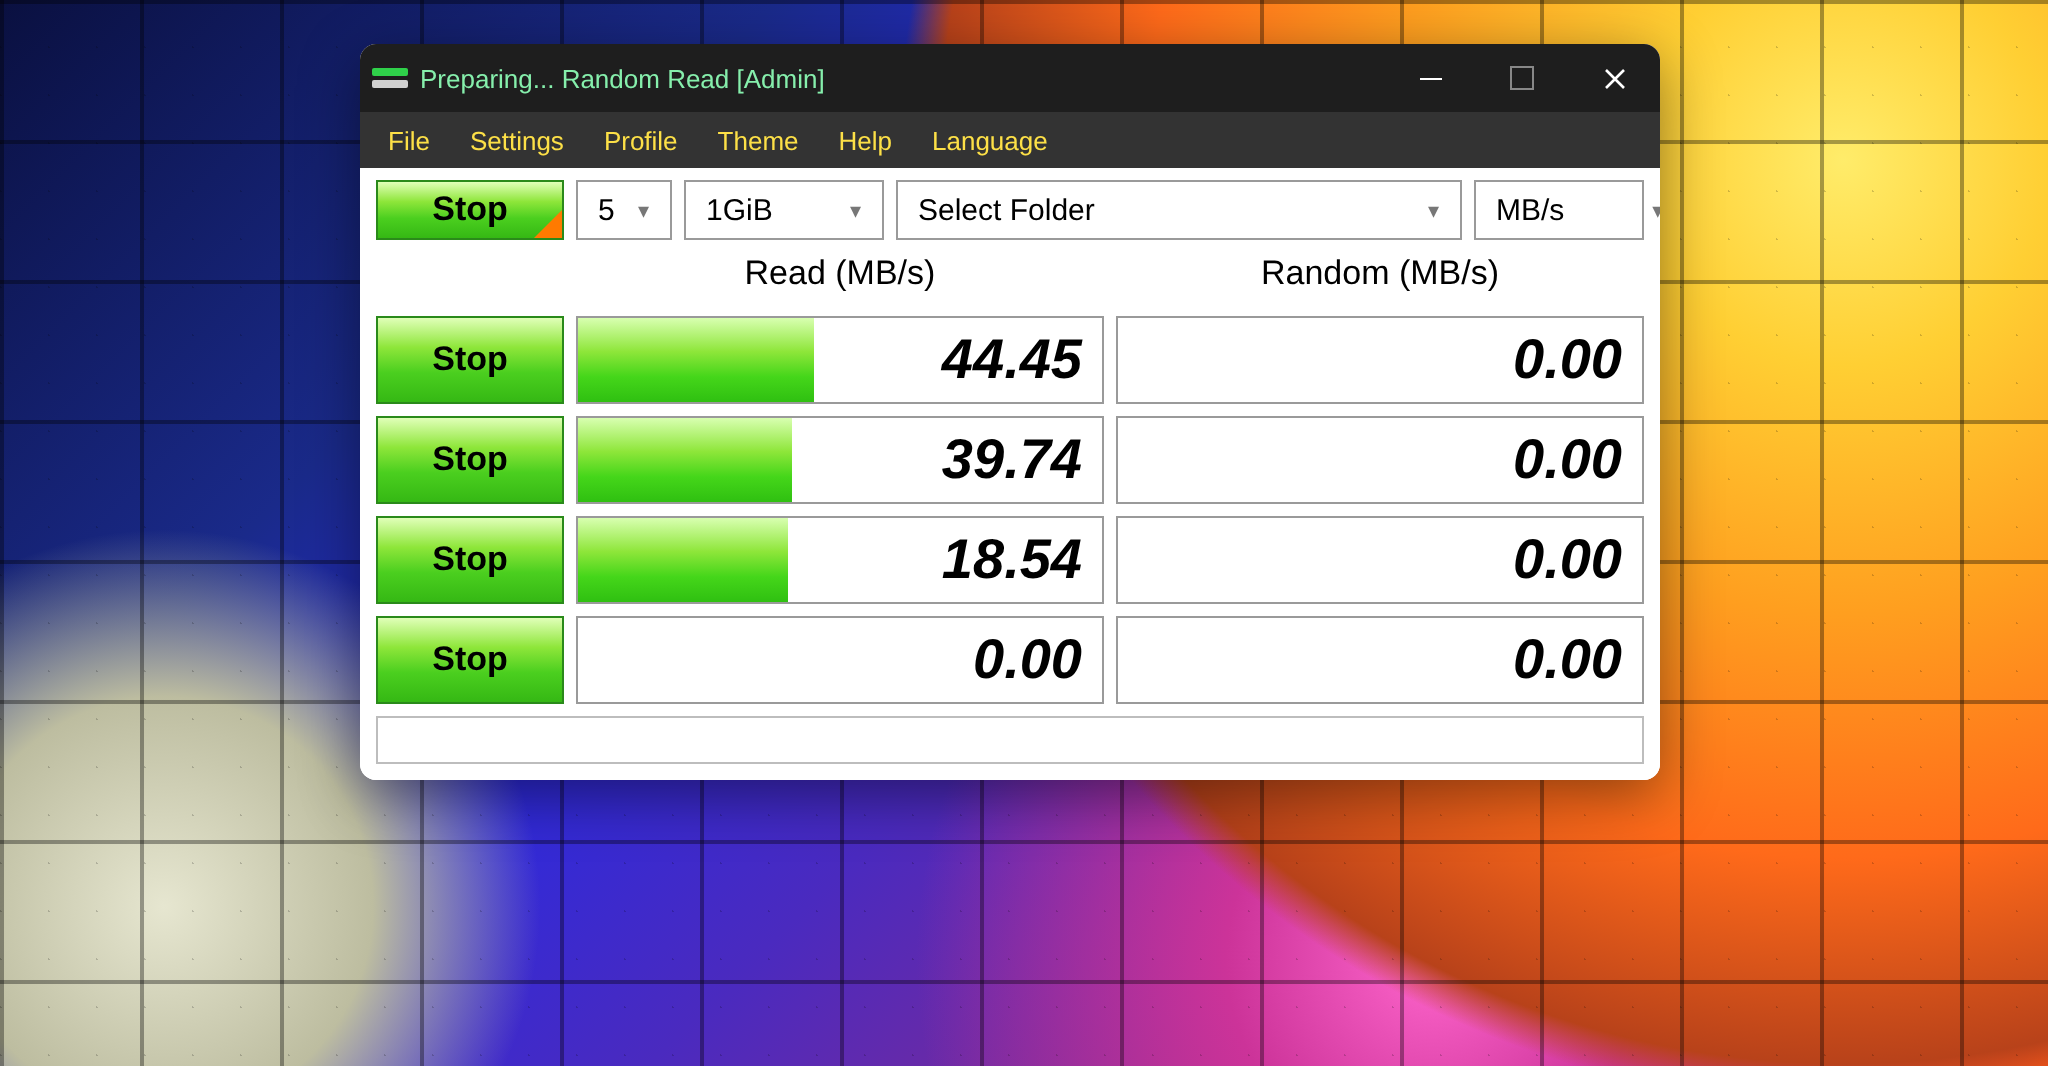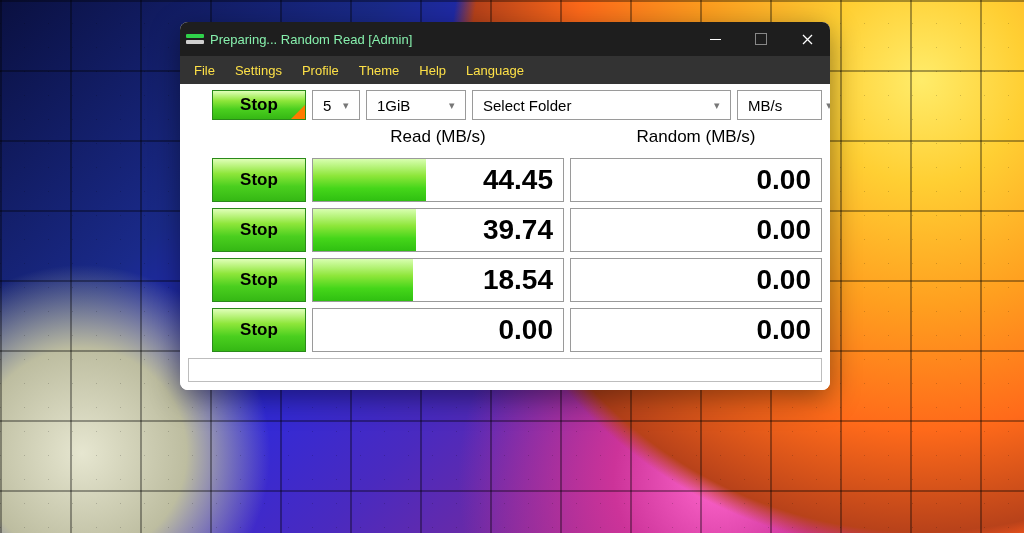--- a/index.html
+++ b/index.html
@@ -63,21 +63,21 @@
     height: 28px;
     background: #333333;
     color: #fde047;
     display: flex;
     align-items: center;
     padding: 0 4px;
     font-size: 13px;
   }
   .menu-item { padding: 0 10px; cursor: pointer; }
   .content { padding: 6px 8px 8px 8px; background: #ffffff; }
-  .row { display: flex; gap: 6px; margin-left: 24px; }
+  .row { display: flex; gap: 6px; }
   .row + .row { margin-top: 6px; }
   .btn {
     width: 94px; height: 44px;
     border: 1px solid #2a8a1a;
     background: linear-gradient(to bottom, #e0ffb8 0%, #8ee63a 35%, #4bcf1f 65%, #35b814 100%);
     display: flex; align-items: center; justify-content: center;
     font-weight: 700; font-size: 17px;
     cursor: pointer; position: relative;
   }
   .btn.master { height: 30px; position: relative; }
@@ -108,21 +108,21 @@
     display:flex; align-items:center; justify-content:flex-end;
     padding-right:10px;
     font-size: 28px; font-weight:700;
     position:relative; overflow:hidden;
   }
   .cell .pbar {
     position:absolute; left:0; top:0; bottom:0;
     background: linear-gradient(to bottom, #d8ffb0 0%, #8ee63a 40%, #45d61a 70%, #2fc011 100%);
     z-index:0;
   }
-  .cell .val { position:relative; z-index:1; }
+  .cell .val { position:relative; z-index:1;font-style:italic; }
   .footer { height: 24px; margin-top:6px; border:1px solid #bdbdbd; background:#fff; }
 </style>
 </head>
 <body>
 
 <div class="window">
 
   <div class="titlebar">
     <span class="app-icon">
       <span class="bar g"></span>

